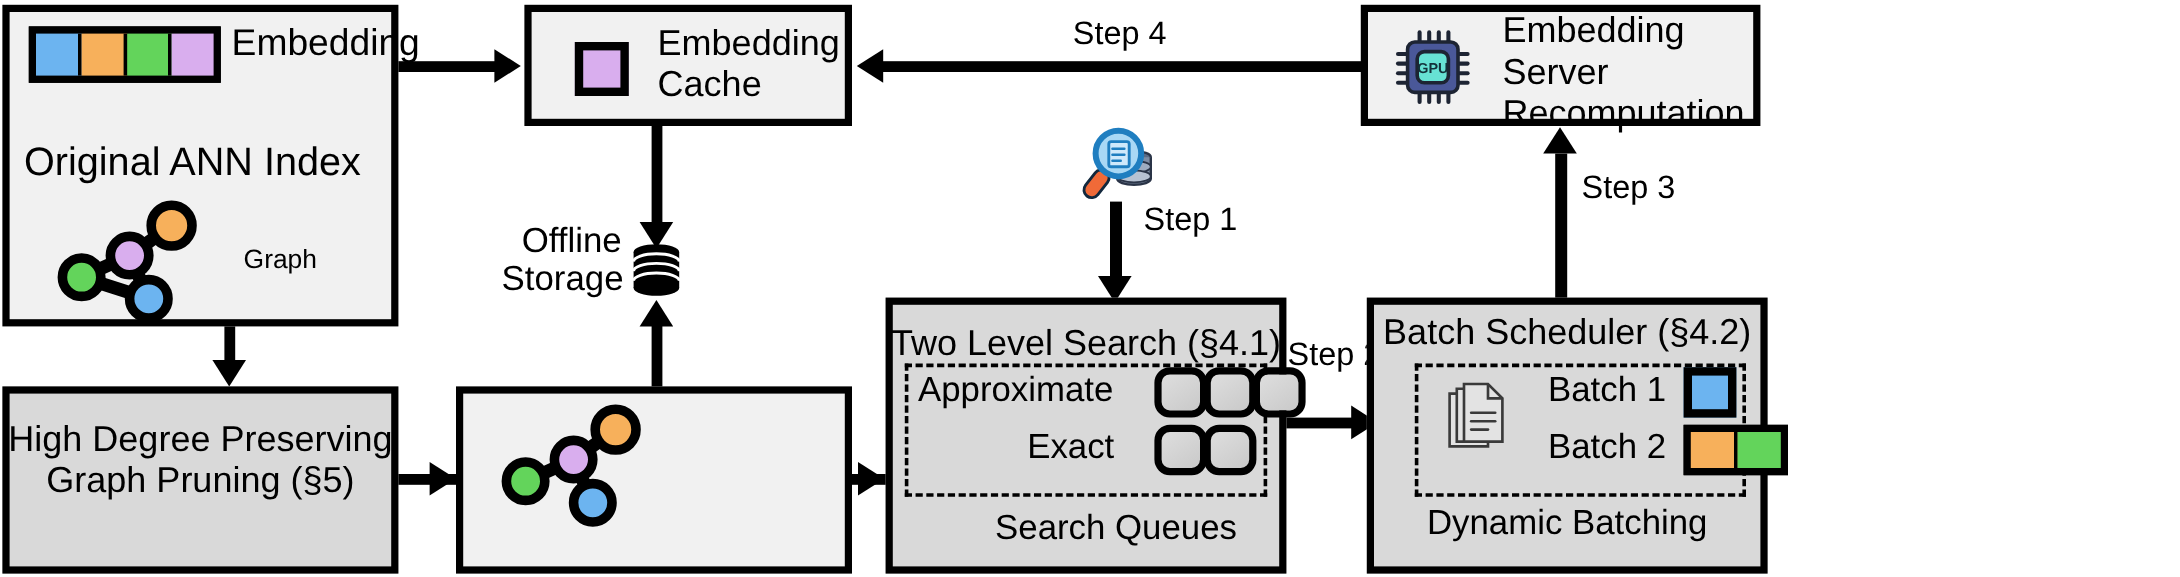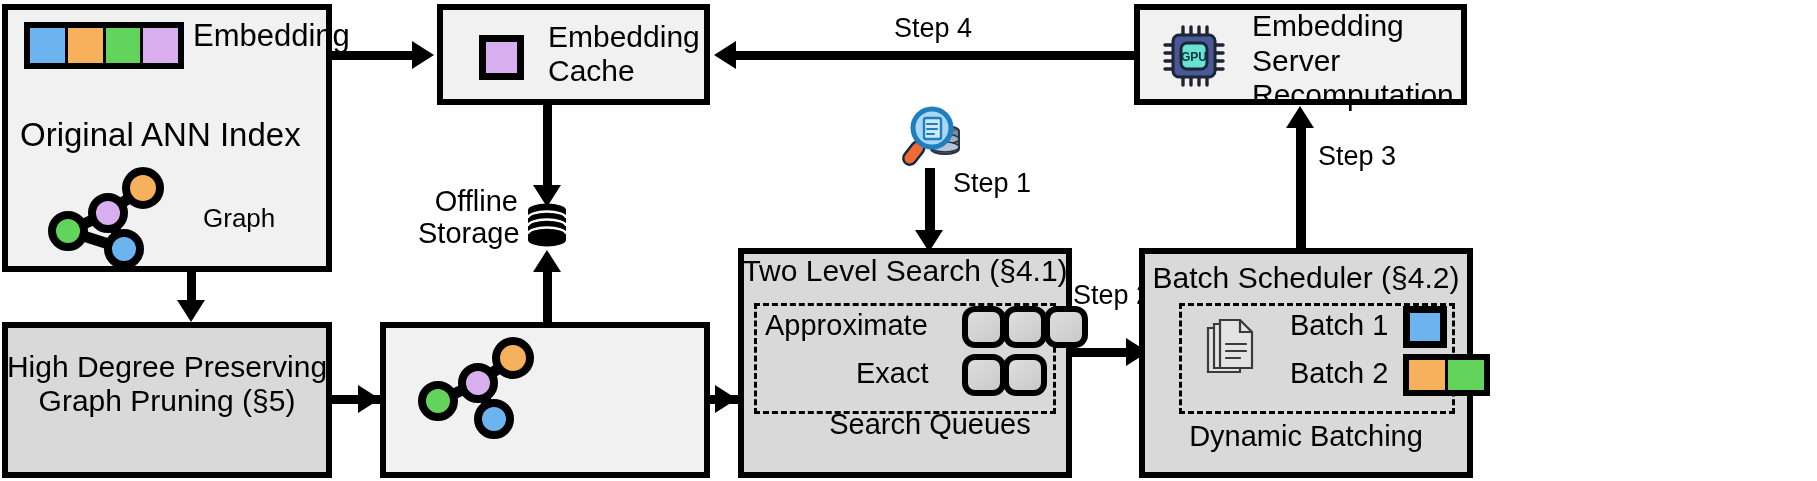--- a/index.html
+++ b/index.html
@@ -61,21 +61,21 @@
         <line x1="28" y1="63" x2="84" y2="81"></line>
         <line x1="68" y1="45" x2="84" y2="81"></line>
       </g>
       <circle cx="103" cy="20" r="17" fill="#f7b05b" stroke="#000" stroke-width="8"></circle>
       <circle cx="68" cy="45" r="16" fill="#d9aeee" stroke="#000" stroke-width="8"></circle>
       <circle cx="28" cy="63" r="16" fill="#63d45b" stroke="#000" stroke-width="8"></circle>
       <circle cx="84" cy="81" r="16" fill="#6cb4f0" stroke="#000" stroke-width="8"></circle>
     </svg>
   </div>
 
-  <div class="lbl" style="left:203px;top:204px;font-size:26px;">Graph</div>
+  <div class="lbl" style="left:203px;top:204px;font-size:22px;">Graph</div>
 
   <div class="bar" style="left:187px;top:272px;width:9px;height:34px;"></div>
   <div class="tri down" style="left:177px;top:300px;"></div>
 
   <div class="box gray" style="left:2px;top:322px;width:330px;height:156px;"></div>
   <div class="lbl bold center" style="left:2px;top:350px;width:330px;font-size:30px;">
     <div>High Degree Preserving</div>
     <div>Graph Pruning (§5)</div>
   </div>
 
@@ -158,34 +158,34 @@
         <line x1="27" y1="30" x2="34" y2="30"></line>
       </g>
     </svg>
   </div>
 
   <div class="bar" style="left:925px;top:168px;width:10px;height:70px;"></div>
   <div class="tri down" style="left:915px;top:230px;"></div>
   <div class="lbl bold" style="left:953px;top:168px;font-size:27px;">Step 1</div>
 
   <div class="box gray" style="left:738px;top:248px;width:334px;height:230px;"></div>
-  <div class="lbl bold center" style="left:738px;top:254px;width:334px;font-size:30px;">Two Level Search (§4.1)</div>
+  <div class="lbl bold center" style="left:738px;top:270px;width:334px;font-size:30px;">Two Level Search (§4.1)</div>
 
   <div class="dashed" style="left:754px;top:303px;width:302px;height:111px;"></div>
 
   <div class="lbl" style="left:765px;top:309px;font-size:29px;">Approximate</div>
   <div class="qchip" style="left:962px;top:306px;width:44px;height:42px;"></div>
   <div class="qchip" style="left:1003px;top:306px;width:44px;height:42px;"></div>
   <div class="qchip" style="left:1044px;top:306px;width:44px;height:42px;"></div>
 
   <div class="lbl" style="left:856px;top:357px;font-size:29px;">Exact</div>
   <div class="qchip" style="left:962px;top:354px;width:44px;height:42px;"></div>
   <div class="qchip" style="left:1003px;top:354px;width:44px;height:42px;"></div>
 
-  <div class="lbl center" style="left:738px;top:408px;width:384px;font-size:29px;">Search Queues</div>
+  <div class="lbl center" style="left:738px;top:424px;width:384px;font-size:29px;">Search Queues</div>
 
   <div class="bar" style="left:1072px;top:348px;width:72px;height:9px;"></div>
   <div class="tri right" style="left:1126px;top:338px;"></div>
   <div class="lbl bold" style="left:1073px;top:280px;font-size:27px;">Step 2</div>
 
   <div class="box gray" style="left:1139px;top:248px;width:334px;height:230px;"></div>
   <div class="lbl bold center" style="left:1139px;top:261px;width:334px;font-size:30px;">Batch Scheduler (§4.2)</div>
 
   <div class="dashed" style="left:1179px;top:303px;width:276px;height:111px;"></div>
 

